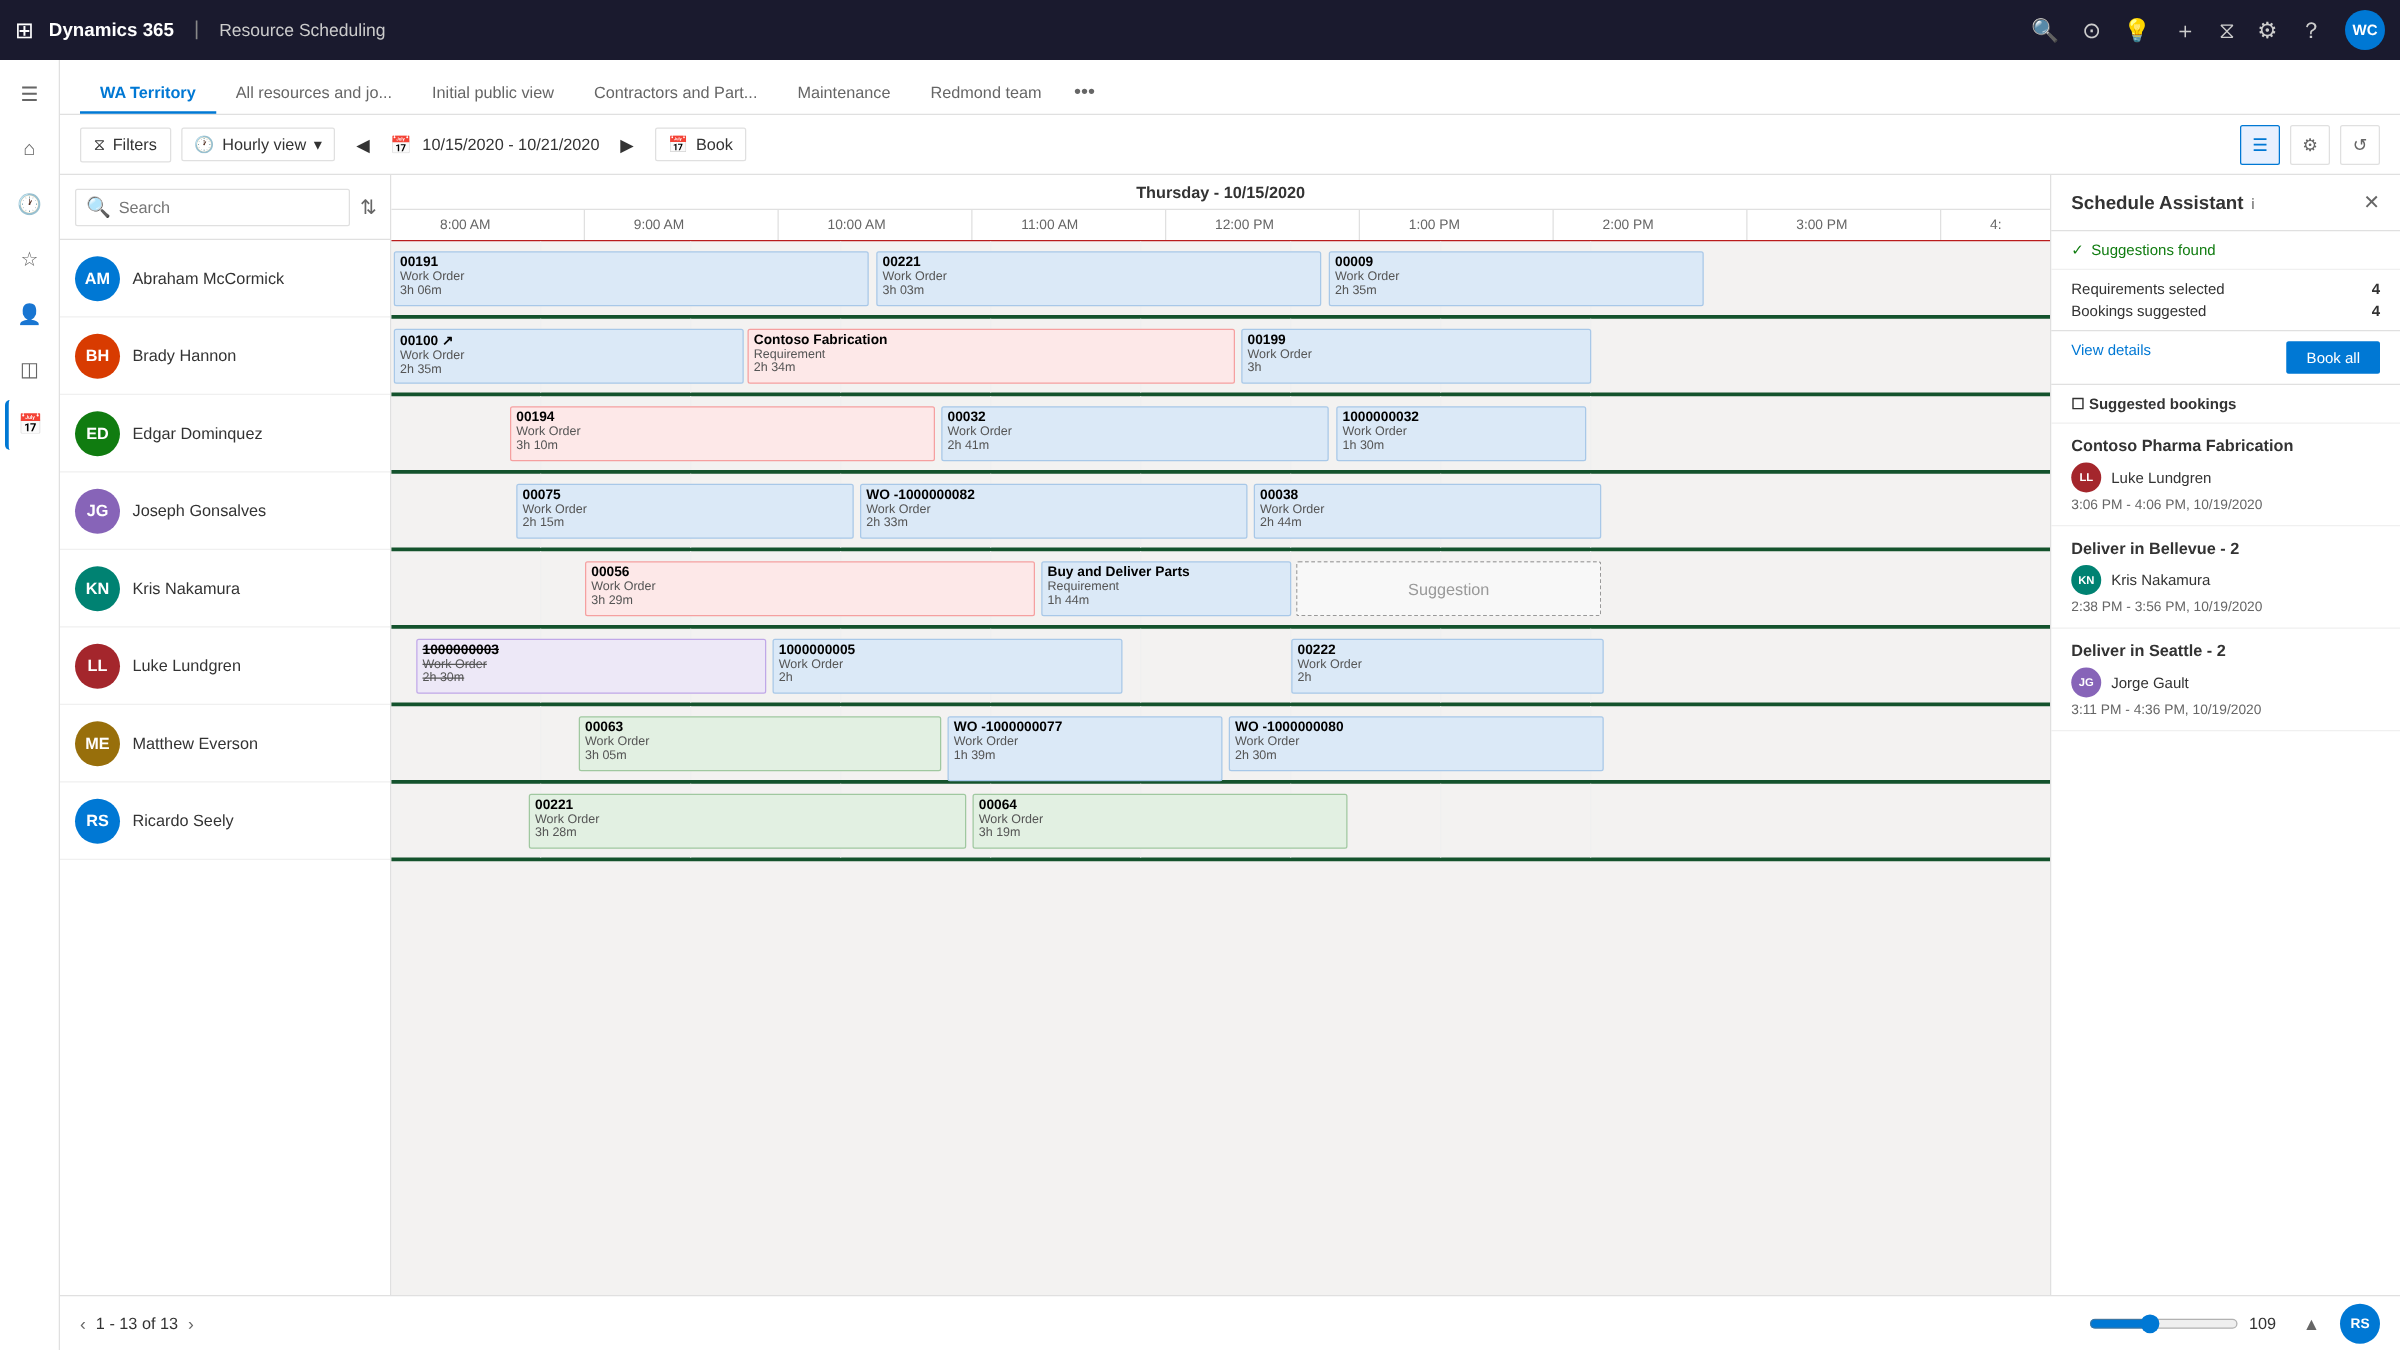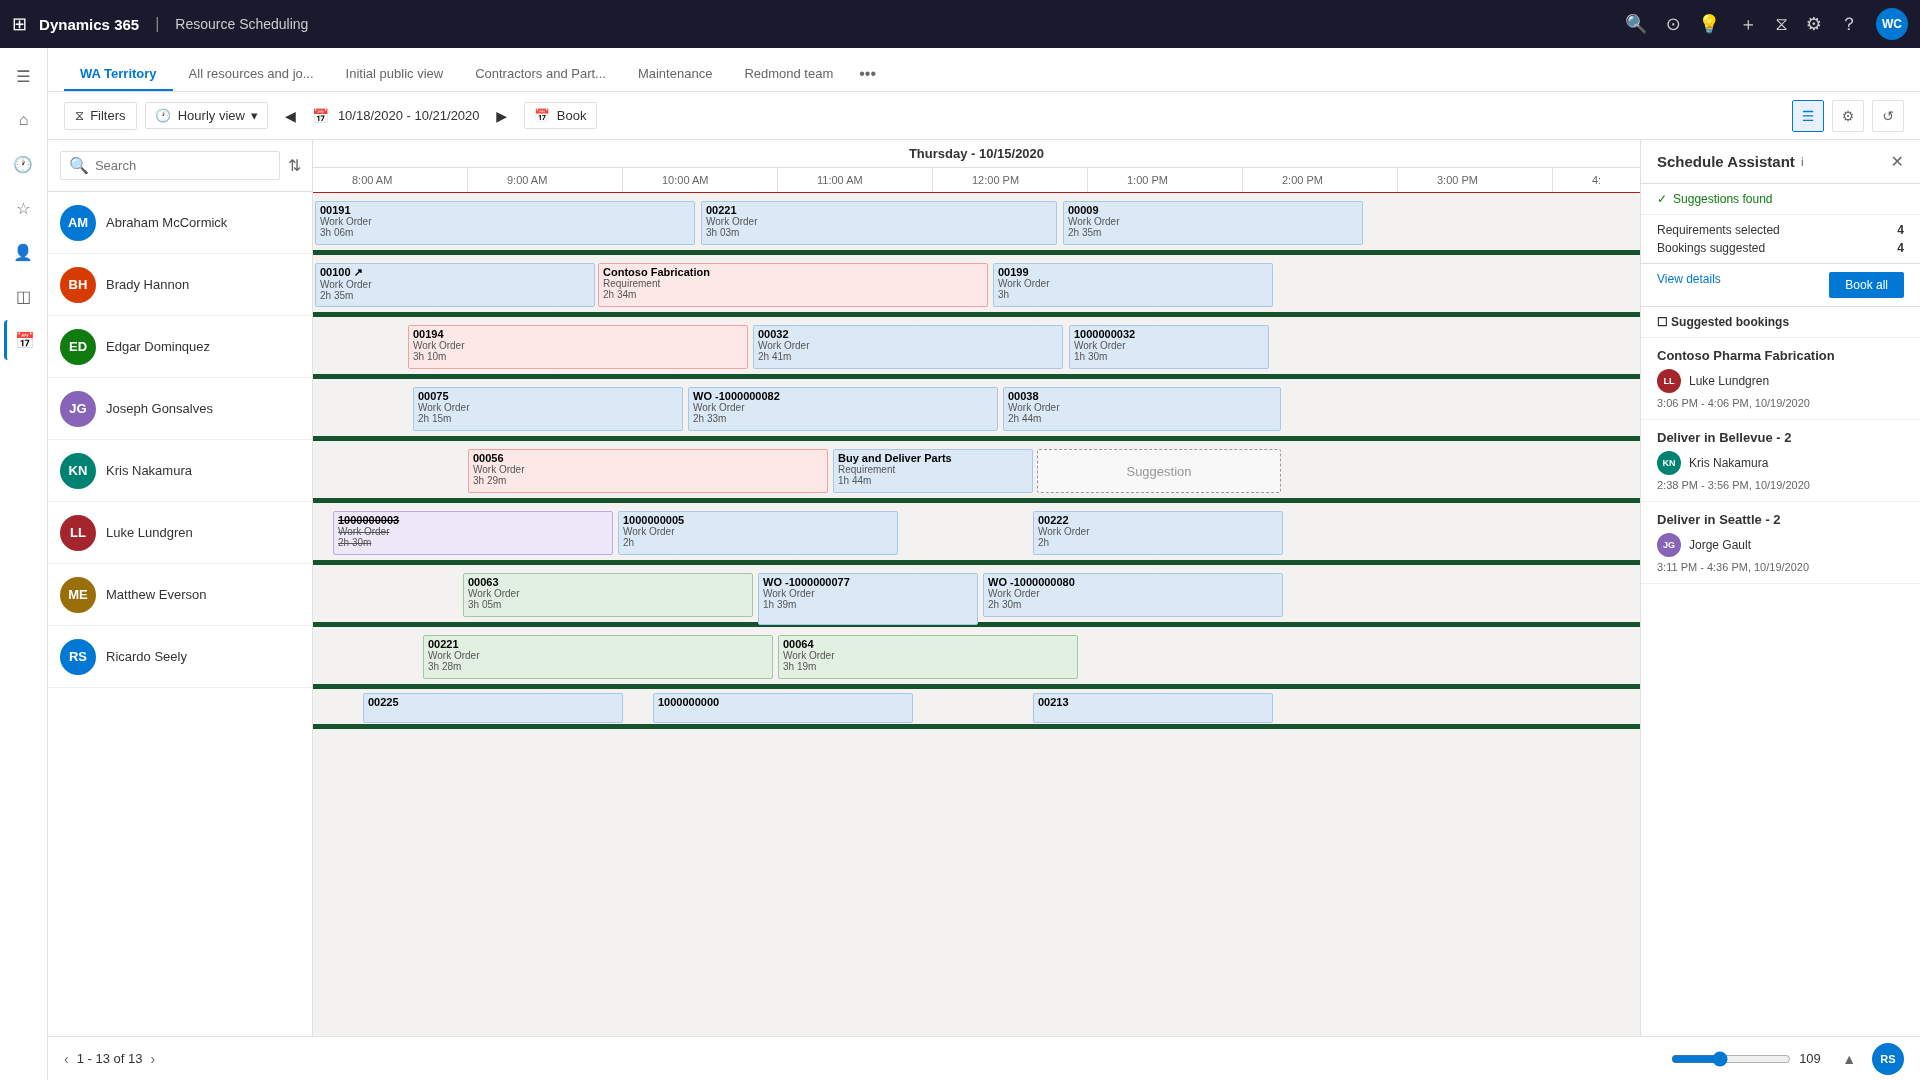--- a/index.html
+++ b/index.html
@@ -125,21 +125,21 @@
     .time-slots {
       display: flex; height: 24px;
     }
     .time-slot {
       border-right: 1px solid #e0e0e0; display: flex; align-items: center;
       padding-left: 4px; font-size: 11px; color: #666; flex-shrink: 0; margin-left: 35px;
     }
 
     .timeline-rows { flex: 1; overflow-y: auto; overflow-x: hidden; position: relative; }
     .timeline-row {
-      height: 62px; border-bottom: 5px solid #14532d; position: relative;
+      height: 62px; border-bottom: 3px solid #14532d; position: relative;
       display: flex; align-items: center;
     }
     .timeline-row-grid {
       position: absolute; top: 0; left: 0; right: 0; bottom: 0;
       display: flex;
     }
     .grid-cell {
       border-right: 1px solid #f0f0f0; flex-shrink: 0;
     }
 
@@ -258,21 +258,21 @@
       <span>⧖</span>
       <span>Filters</span>
     </button>
     <button class="toolbar-btn">
       <span>🕐</span>
       <span>Hourly view</span>
       <span>▾</span>
     </button>
     <button class="toolbar-nav-btn">◀</button>
     <span style="font-size:14px;">📅</span>
-    <span class="toolbar-date">10/18/2020 - 10/21/2020</span>
+    <span class="toolbar-date">10/15/2020 - 10/21/2020</span>
     <button class="toolbar-nav-btn">▶</button>
     <button class="toolbar-btn">
       <span>📅</span>
       <span>Book</span>
     </button>
     <div class="toolbar-right">
       <div class="toolbar-icon-btn active">☰</div>
       <div class="toolbar-icon-btn">⚙</div>
       <div class="toolbar-icon-btn">↺</div>
     </div>
@@ -575,41 +575,20 @@
             <div class="wo-duration">3h 28m</div>
           </div>
 
           <div class="wo-block wo-green" style="left:465px; width:300px; top:8px; height:44px;">
             <div class="wo-number">00064</div>
             <div class="wo-type">Work Order</div>
             <div class="wo-duration">3h 19m</div>
           </div>
         </div>
 
-        <div class="timeline-row" style="height:40px;">
-          <div class="timeline-row-grid">
-            <div class="grid-cell" style="width:120px;"></div>
-              <div class="grid-cell" style="width:120px;"></div>
-            <div class="grid-cell" style="width:120px;"></div>
-              <div class="grid-cell" style="width:120px;"></div>
-            <div class="grid-cell" style="width:120px;"></div>
-              <div class="grid-cell" style="width:120px;"></div>
-            <div class="grid-cell" style="width:120px;"></div>
-              <div class="grid-cell" style="width:120px;"></div>
-          </div>
-          <div class="wo-block wo-blue" style="left:50px; width:260px; top:4px; height:30px;">
-            <div class="wo-number">00225</div>
-          </div>
-          <div class="wo-block wo-blue" style="left:340px; width:260px; top:4px; height:30px;">
-            <div class="wo-number">1000000000</div>
-          </div>
-          <div class="wo-block wo-blue" style="left:720px; width:240px; top:4px; height:30px;">
-            <div class="wo-number">00213</div>
-          </div>
-        </div>
       </div>
     </div>
 
     <div class="schedule-assistant">
       <div class="sa-header">
         <span class="sa-title">Schedule Assistant</span>
         <span style="font-size:12px;color:#666;margin-left:6px;">ℹ</span>
         <span style="margin-left:auto;" class="sa-close">✕</span>
       </div>
       <div class="sa-status">

